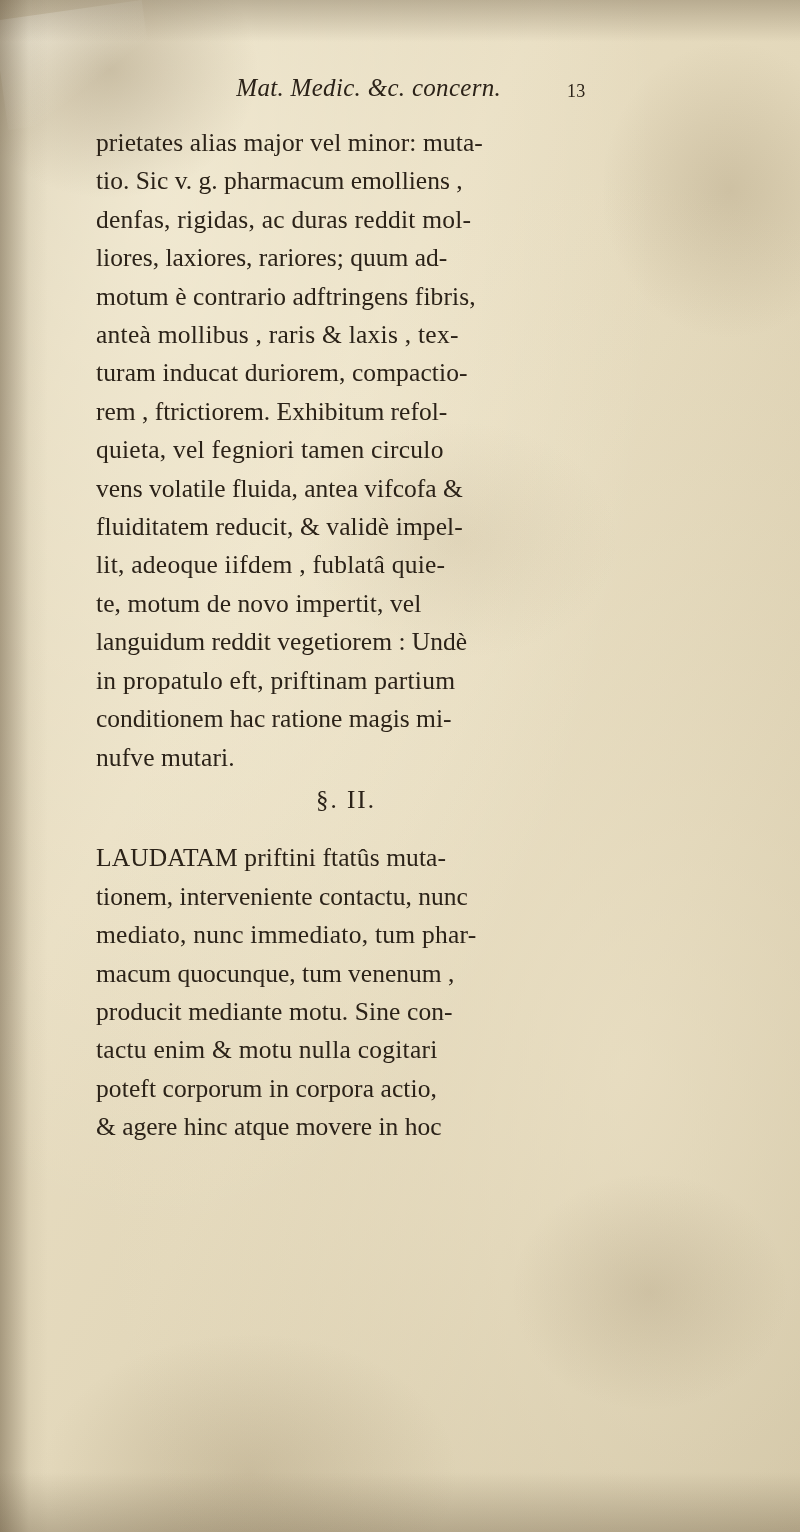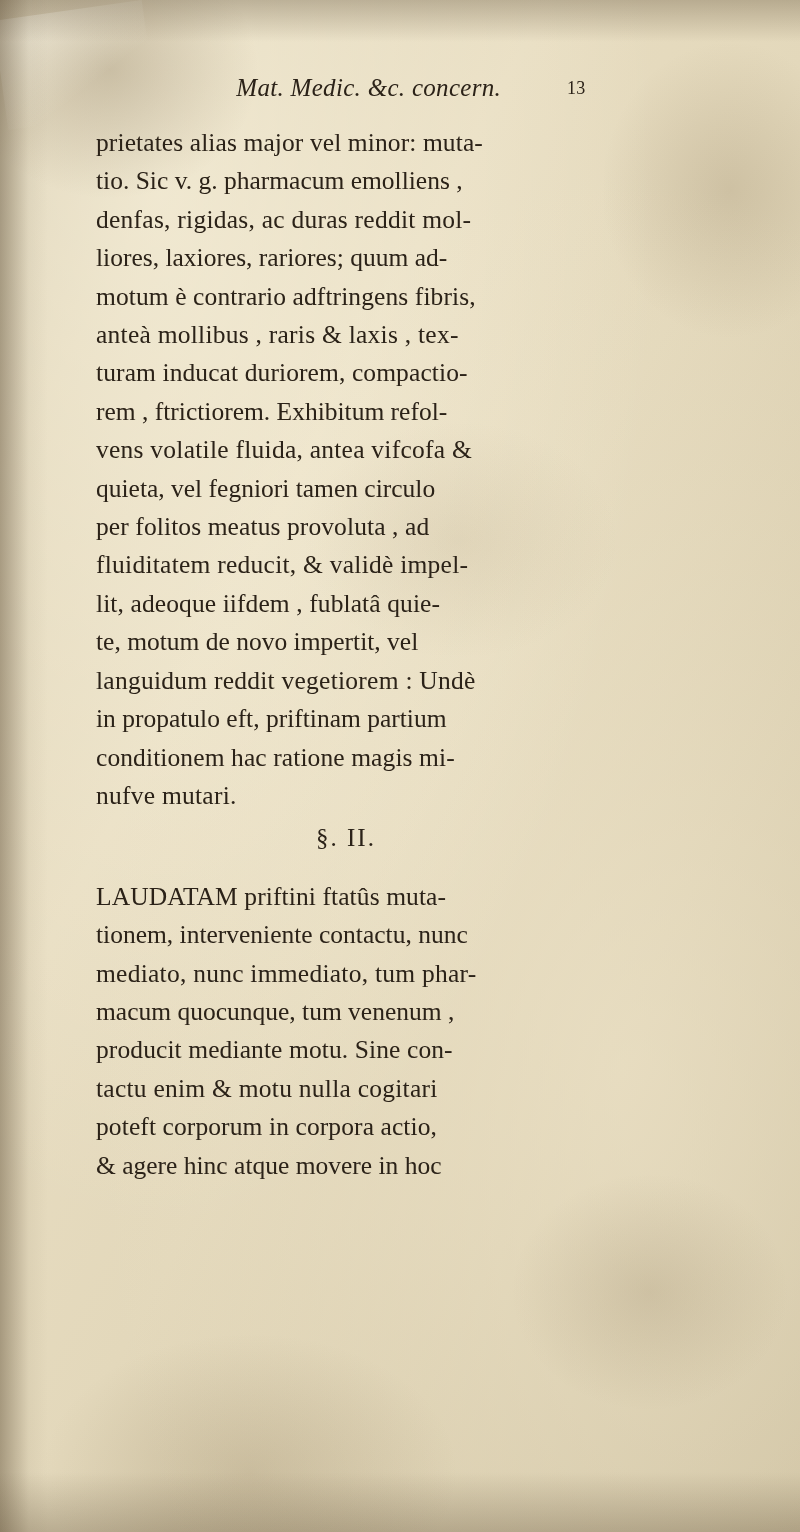--- a/index.html
+++ b/index.html
@@ -61,21 +61,21 @@
 
   .content {
     position: absolute;
     left: 96px;
     top: 74px;
     width: 620px;
   }
 
   .header {
     display: flex;
-    align-items: center;
+    align-items: flex-end;
     justify-content: center;
     gap: 10px;
     font-size: 25px;
     font-style: italic;
     letter-spacing: 0.3px;
     white-space: nowrap;
     margin-left: 10px;
   }
   .header .runhead { font-style: italic; }
   .header .pageno {
@@ -135,23 +135,22 @@
 
     <div class="body">
       <div class="line">prietates alias major vel minor: muta-</div>
       <div class="line">tio. Sic v. g. pharmacum emolliens ,</div>
       <div class="line">denfas, rigidas, ac duras reddit mol-</div>
       <div class="line">liores, laxiores, rariores; quum ad-</div>
       <div class="line">motum è contrario adftringens fibris,</div>
       <div class="line">anteà mollibus , raris &amp; laxis , tex-</div>
       <div class="line">turam inducat duriorem, compactio-</div>
       <div class="line">rem , ftrictiorem. Exhibitum refol-</div>
+      <div class="line">quieta, vel fegniori tamen circulo</div>
       <div class="line">vens volatile fluida, antea vifcofa &amp;</div>
-      <div class="line">quieta, vel fegniori tamen circulo</div>
-      <div class="line">per folitos meatus provoluta , ad</div>
       <div class="line">fluiditatem reducit, &amp; validè impel-</div>
       <div class="line">lit, adeoque iifdem , fublatâ quie-</div>
       <div class="line">te, motum de novo impertit, vel</div>
       <div class="line">languidum reddit vegetiorem : Undè</div>
       <div class="line">in propatulo eft, priftinam partium</div>
       <div class="line">conditionem hac ratione magis mi-</div>
       <div class="line">nufve mutari.</div>
 
       <div class="section-mark">§. II.</div>
 

